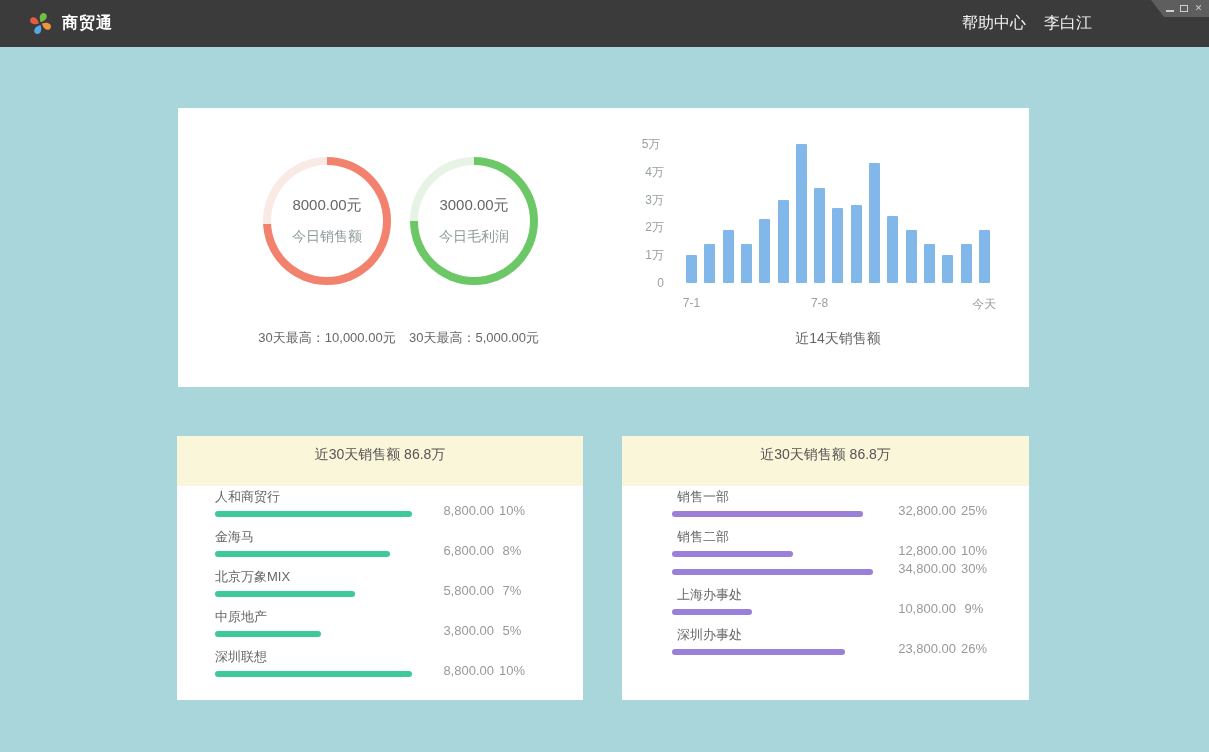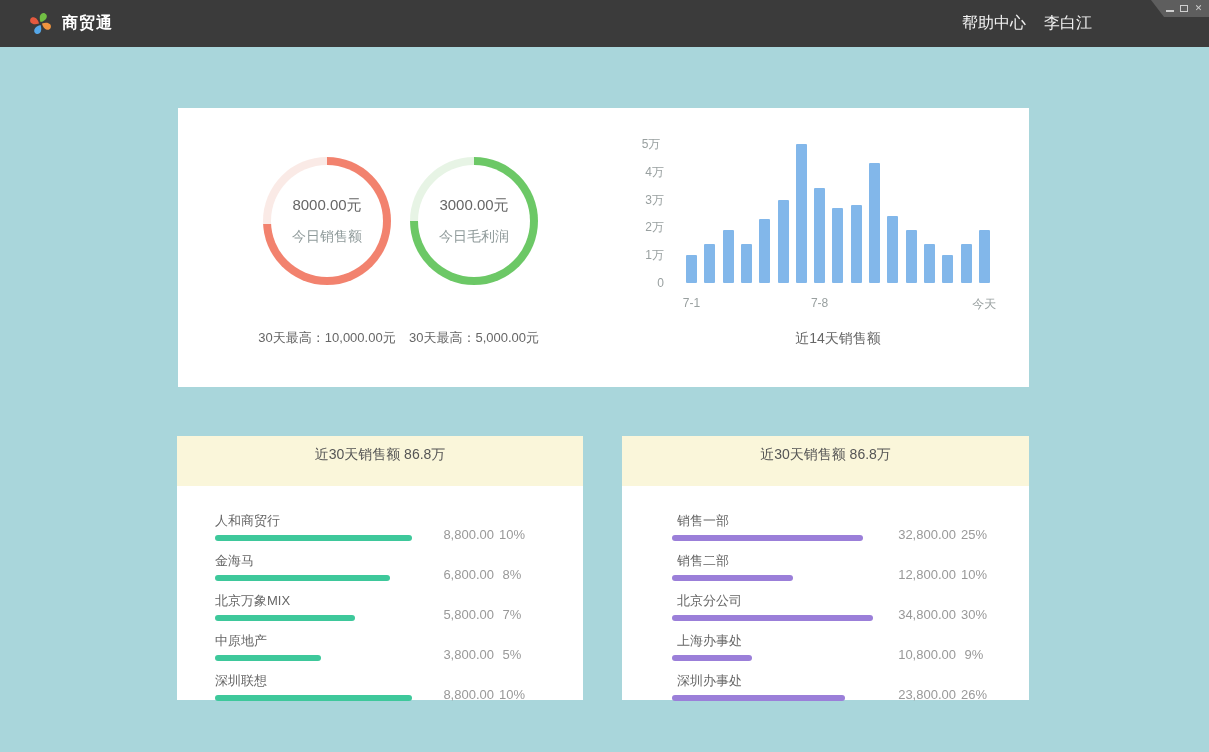--- a/index.html
+++ b/index.html
@@ -54,21 +54,21 @@
   .chart-title { position:absolute; left:48px; top:194px; width:304px; text-align:center; font-size:14px; color:#666; }
   
   .rank-card { top:436px; height:264px; }
   .rank-card.c0 { left:177px; width:406px; }
   .rank-card.c1 { left:622px; width:407px; }
   .rank-header {
     height:50px; line-height:36px; text-align:center;
     background: var(--rank-header-bg, #FAF6DA);
     font-size:14px; color:#555;
   }
-  .rank-body { padding-top:27px; }
+  .rank-body { padding-top:3px; }
   .c0 .rank-body { padding-left:38px; padding-right:53px; }
   .c1 .rank-body { padding-left:50px; padding-right:37px; }
   .rank-row { position:relative; margin-bottom:12px; }
   .rank-label { font-size:13px; color:#666; line-height:15px; }
   .c1 .rank-label { margin-left:5px; }
   .rank-bar-wrap { margin-top:7px; height:6px; }
   .c0 .rank-bar-wrap { width:197px; }
   .c1 .rank-bar-wrap { width:201px; }
   .rank-bar { height:6px; border-radius:3px; }
   .rank-values { position:absolute; right:0; bottom:-1px; font-size:13px; color:#999; display:flex; }
@@ -234,21 +234,20 @@
       <div class="rank-bar-wrap">
           <div class="rank-bar" style="background-color: rgb(155, 127, 217); width: 60%;"></div>
         </div>
       <div class="rank-values">
           <span class="rank-amount">12,800.00</span>
           <span class="rank-pct">10%</span>
         </div>
     </div>
 
     <div class="rank-row">
-      <div class="rank-label">北京分公司</div>
       <div class="rank-bar-wrap">
           <div class="rank-bar" style="background-color: rgb(155, 127, 217); width: 100%;"></div>
         </div>
       <div class="rank-values">
           <span class="rank-amount">34,800.00</span>
           <span class="rank-pct">30%</span>
         </div>
     </div>
 
     <div class="rank-row">

